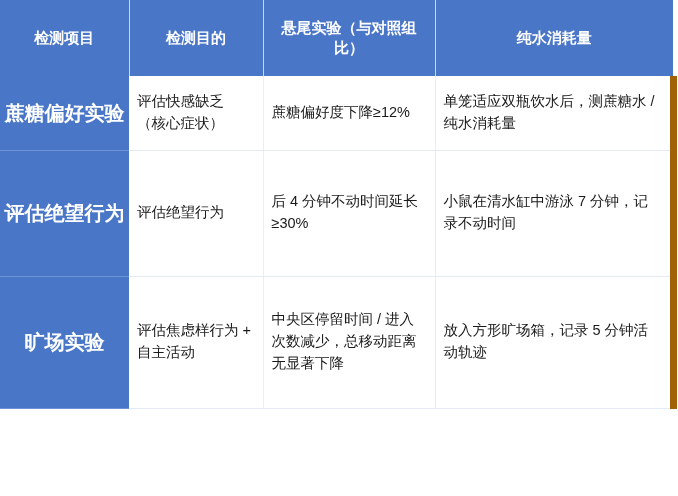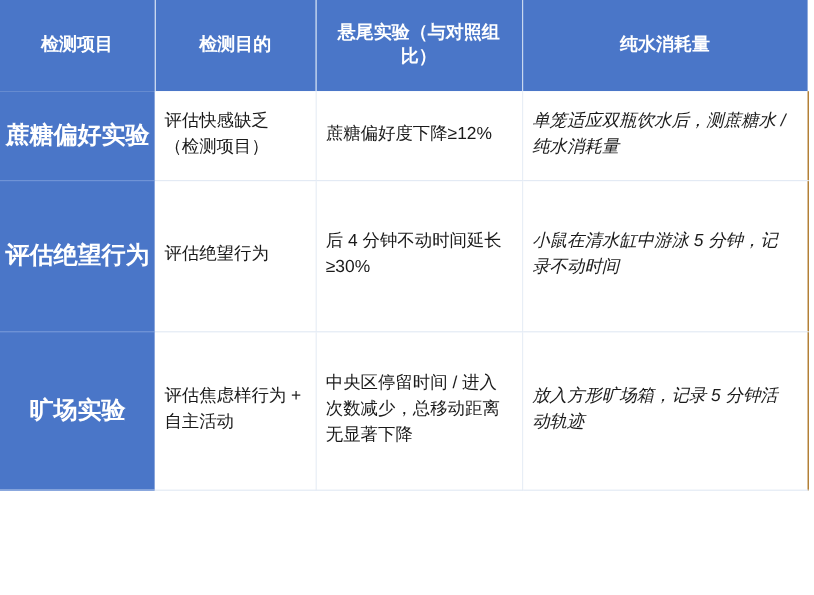--- a/index.html
+++ b/index.html
@@ -53,21 +53,21 @@
     background: #ffffff;
     color: #1a1a1a;
     font-size: 14.5px;
     line-height: 1.5;
     vertical-align: middle;
     padding: 6px 10px 6px 8px;
     box-sizing: border-box;
     border-bottom: 1px solid #e3eaf4;
     border-right: 1px solid #e8eef6;
   }
-  tbody td:last-child { border-right: 1px solid #a16207; font-style: italic; }
+  tbody td:last-child { border-right: 7px solid #a16207; }
 
   
   tbody td.name-cell {
     background: #4a76c8;
     color: #ffffff;
     font-weight: bold;
     font-size: 20px;
     text-align: center;
     padding: 6px 4px;
     border-bottom: 1.5px solid #6f93d6;
@@ -94,29 +94,29 @@
       <tr>
         <th>检测项目</th>
         <th>检测目的</th>
         <th>悬尾实验（与对照组比）</th>
         <th>纯水消耗量</th>
       </tr>
     </thead>
     <tbody>
       <tr class="r1">
         <td class="name-cell">蔗糖偏好实验</td>
-        <td>评估快感缺乏（检测项目）</td>
+        <td>评估快感缺乏（核心症状）</td>
         <td>蔗糖偏好度下降≥12%</td>
         <td>单笼适应双瓶饮水后，测蔗糖水 / 纯水消耗量</td>
       </tr>
       <tr class="r3">
         <td class="name-cell">评估绝望行为</td>
         <td>评估绝望行为</td>
         <td>后 4 分钟不动时间延长≥30%</td>
-        <td>小鼠在清水缸中游泳 5 分钟，记录不动时间</td>
+        <td>小鼠在清水缸中游泳 7 分钟，记录不动时间</td>
       </tr>
       <tr class="r4">
         <td class="name-cell">旷场实验</td>
         <td>评估焦虑样行为 + 自主活动</td>
         <td>中央区停留时间 / 进入次数减少，总移动距离无显著下降</td>
         <td>放入方形旷场箱，记录 5 分钟活动轨迹</td>
       </tr>
     </tbody>
   </table>
 </div>

